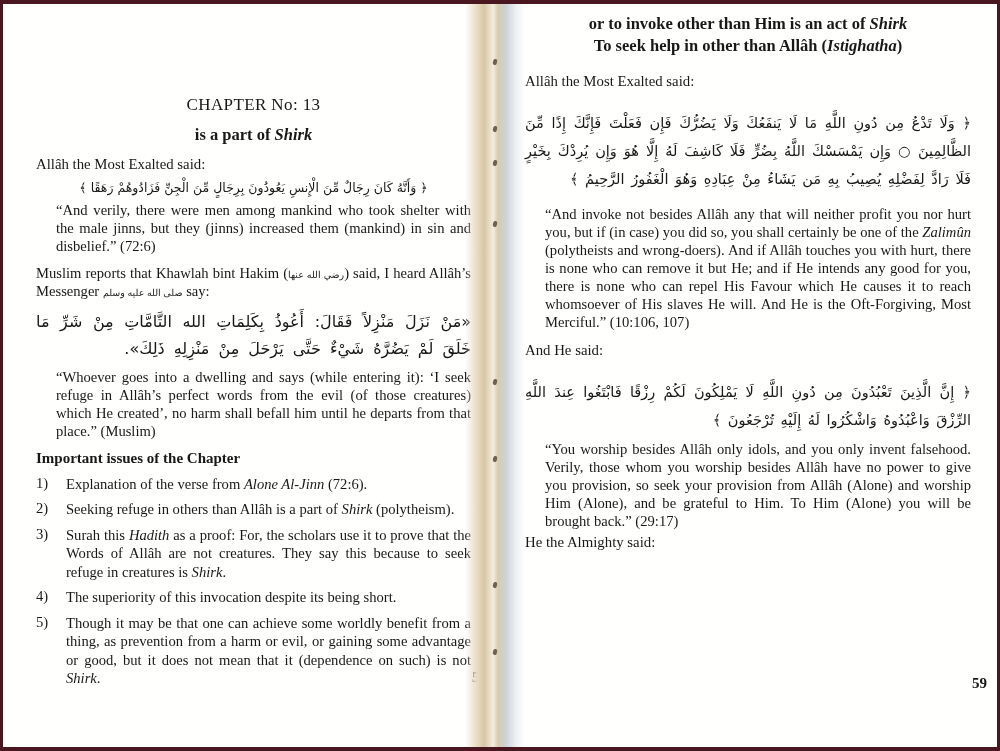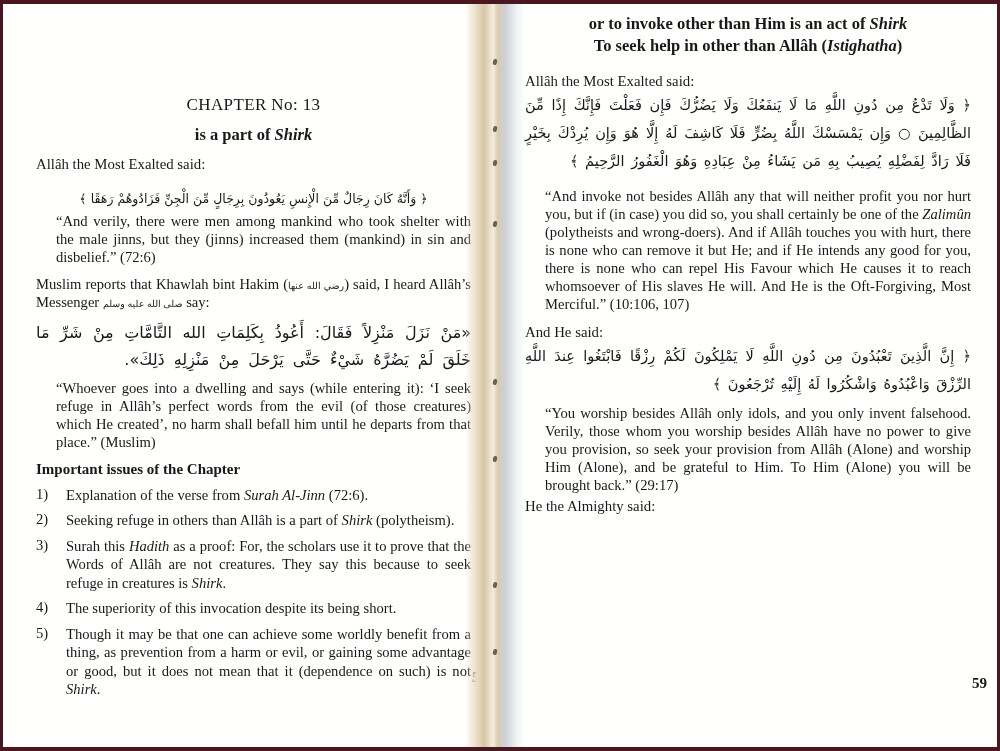--- a/index.html
+++ b/index.html
@@ -20,22 +20,22 @@
   .chapter-heading { text-align:center; font-size:17px; letter-spacing:0.4px; }
   .page-left  .chapter-heading { margin-top:91px; }
   .page-right .chapter-heading { margin-top:96px; }
 
   .chapter-title { text-align:center; font-weight:bold; font-size:16.5px; line-height:1.35; margin-top:9px; }
 
   .said-line { font-size:14.8px; margin-top:10px; }
   .page-right .said-line-first { margin-top:15px; }
 
   .quran { direction:rtl; unicode-bidi:isolate; font-family:"DejaVu Sans", sans-serif; }
-  .quran-center  { text-align:center; font-size:12.5px; margin-top:18px; }
-  .quran-justify { text-align:justify; font-size:14.5px; line-height:1.95; margin-top:1px; word-spacing:2px; }
+  .quran-center  { text-align:center; font-size:12.5px; margin-top:7px; }
+  .quran-justify { text-align:justify; font-size:14.5px; line-height:1.95; margin-top:19px; word-spacing:2px; }
 
   .hadith-ar { direction:rtl; unicode-bidi:isolate; font-family:"DejaVu Sans", sans-serif;
                font-size:16px; line-height:1.7; text-align:justify; word-spacing:4px; margin-top:7px; }
 
   .quote { margin-left:20px; text-align:justify; font-size:14.6px; line-height:1.23; margin-top:7px; }
   .para  { text-align:justify; font-size:14.6px; line-height:1.25; margin-top:8px; }
   .bold-heading { font-weight:bold; font-size:15px; margin-top:9px; }
 
   .issues { margin-top:8px; }
   .issue { display:flex; margin-bottom:7px; }
@@ -70,21 +70,21 @@
     <div class="said-line">Allâh the Most Exalted said:</div>
     <div class="quran quran-center">﴿ وَأَنَّهُ كَانَ رِجَالٌ مِّنَ الْإِنسِ يَعُوذُونَ بِرِجَالٍ مِّنَ الْجِنِّ فَزَادُوهُمْ رَهَقًا ﴾</div>
     <div class="quote">“And verily,  there were men among mankind who took shelter with the male jinns,  but they (jinns) increased them (mankind) in sin and disbelief.” (72:6)</div>
     <div class="para"><span>Muslim reports that Khawlah bint  Hakim (</span><span class="ar-inline">رضي الله عنها</span><span>) said, I heard Allâh’s Messenger </span><span class="ar-inline">صلى الله عليه وسلم</span><span> say:</span></div>
     <div class="hadith-ar">«مَنْ نَزَلَ مَنْزِلاً فَقَالَ: أَعُوذُ بِكَلِمَاتِ الله التَّامَّاتِ مِنْ شَرِّ مَا خَلَقَ لَمْ يَضُرَّهُ شَيْءٌ حَتَّى يَرْحَلَ مِنْ مَنْزِلِهِ ذَلِكَ».</div>
     <div class="quote">“Whoever goes into a dwelling and says (while entering it): ‘I seek refuge in Allâh’s perfect words from the evil (of those creatures) which He created’, no harm shall befall him until he departs from that place.” (Muslim)</div>
     <div class="bold-heading">Important issues of the Chapter</div>
     <div class="issues">
       <div class="issue">
         <span class="issue-num">1)</span>
-        <span class="issue-text"><span>Explanation of the verse from </span><span class="it">Surah Al-Jinn</span><span> (72:6).</span></span>
+        <span class="issue-text"><span>Explanation of the verse from </span><span class="it">Alone Al-Jinn</span><span> (72:6).</span></span>
       </div>
       <div class="issue">
         <span class="issue-num">2)</span>
         <span class="issue-text"><span>Seeking refuge in others than Allâh is a part of </span><span class="it">Shirk</span><span> (polytheism).</span></span>
       </div>
       <div class="issue">
         <span class="issue-num">3)</span>
         <span class="issue-text"><span>Surah this </span><span class="it">Hadith</span><span> as  a proof: For, the scholars use it to prove that the Words of Allâh are not creatures. They say this because to seek refuge in creatures is </span><span class="it">Shirk</span><span>.</span></span>
       </div>
       <div class="issue">

